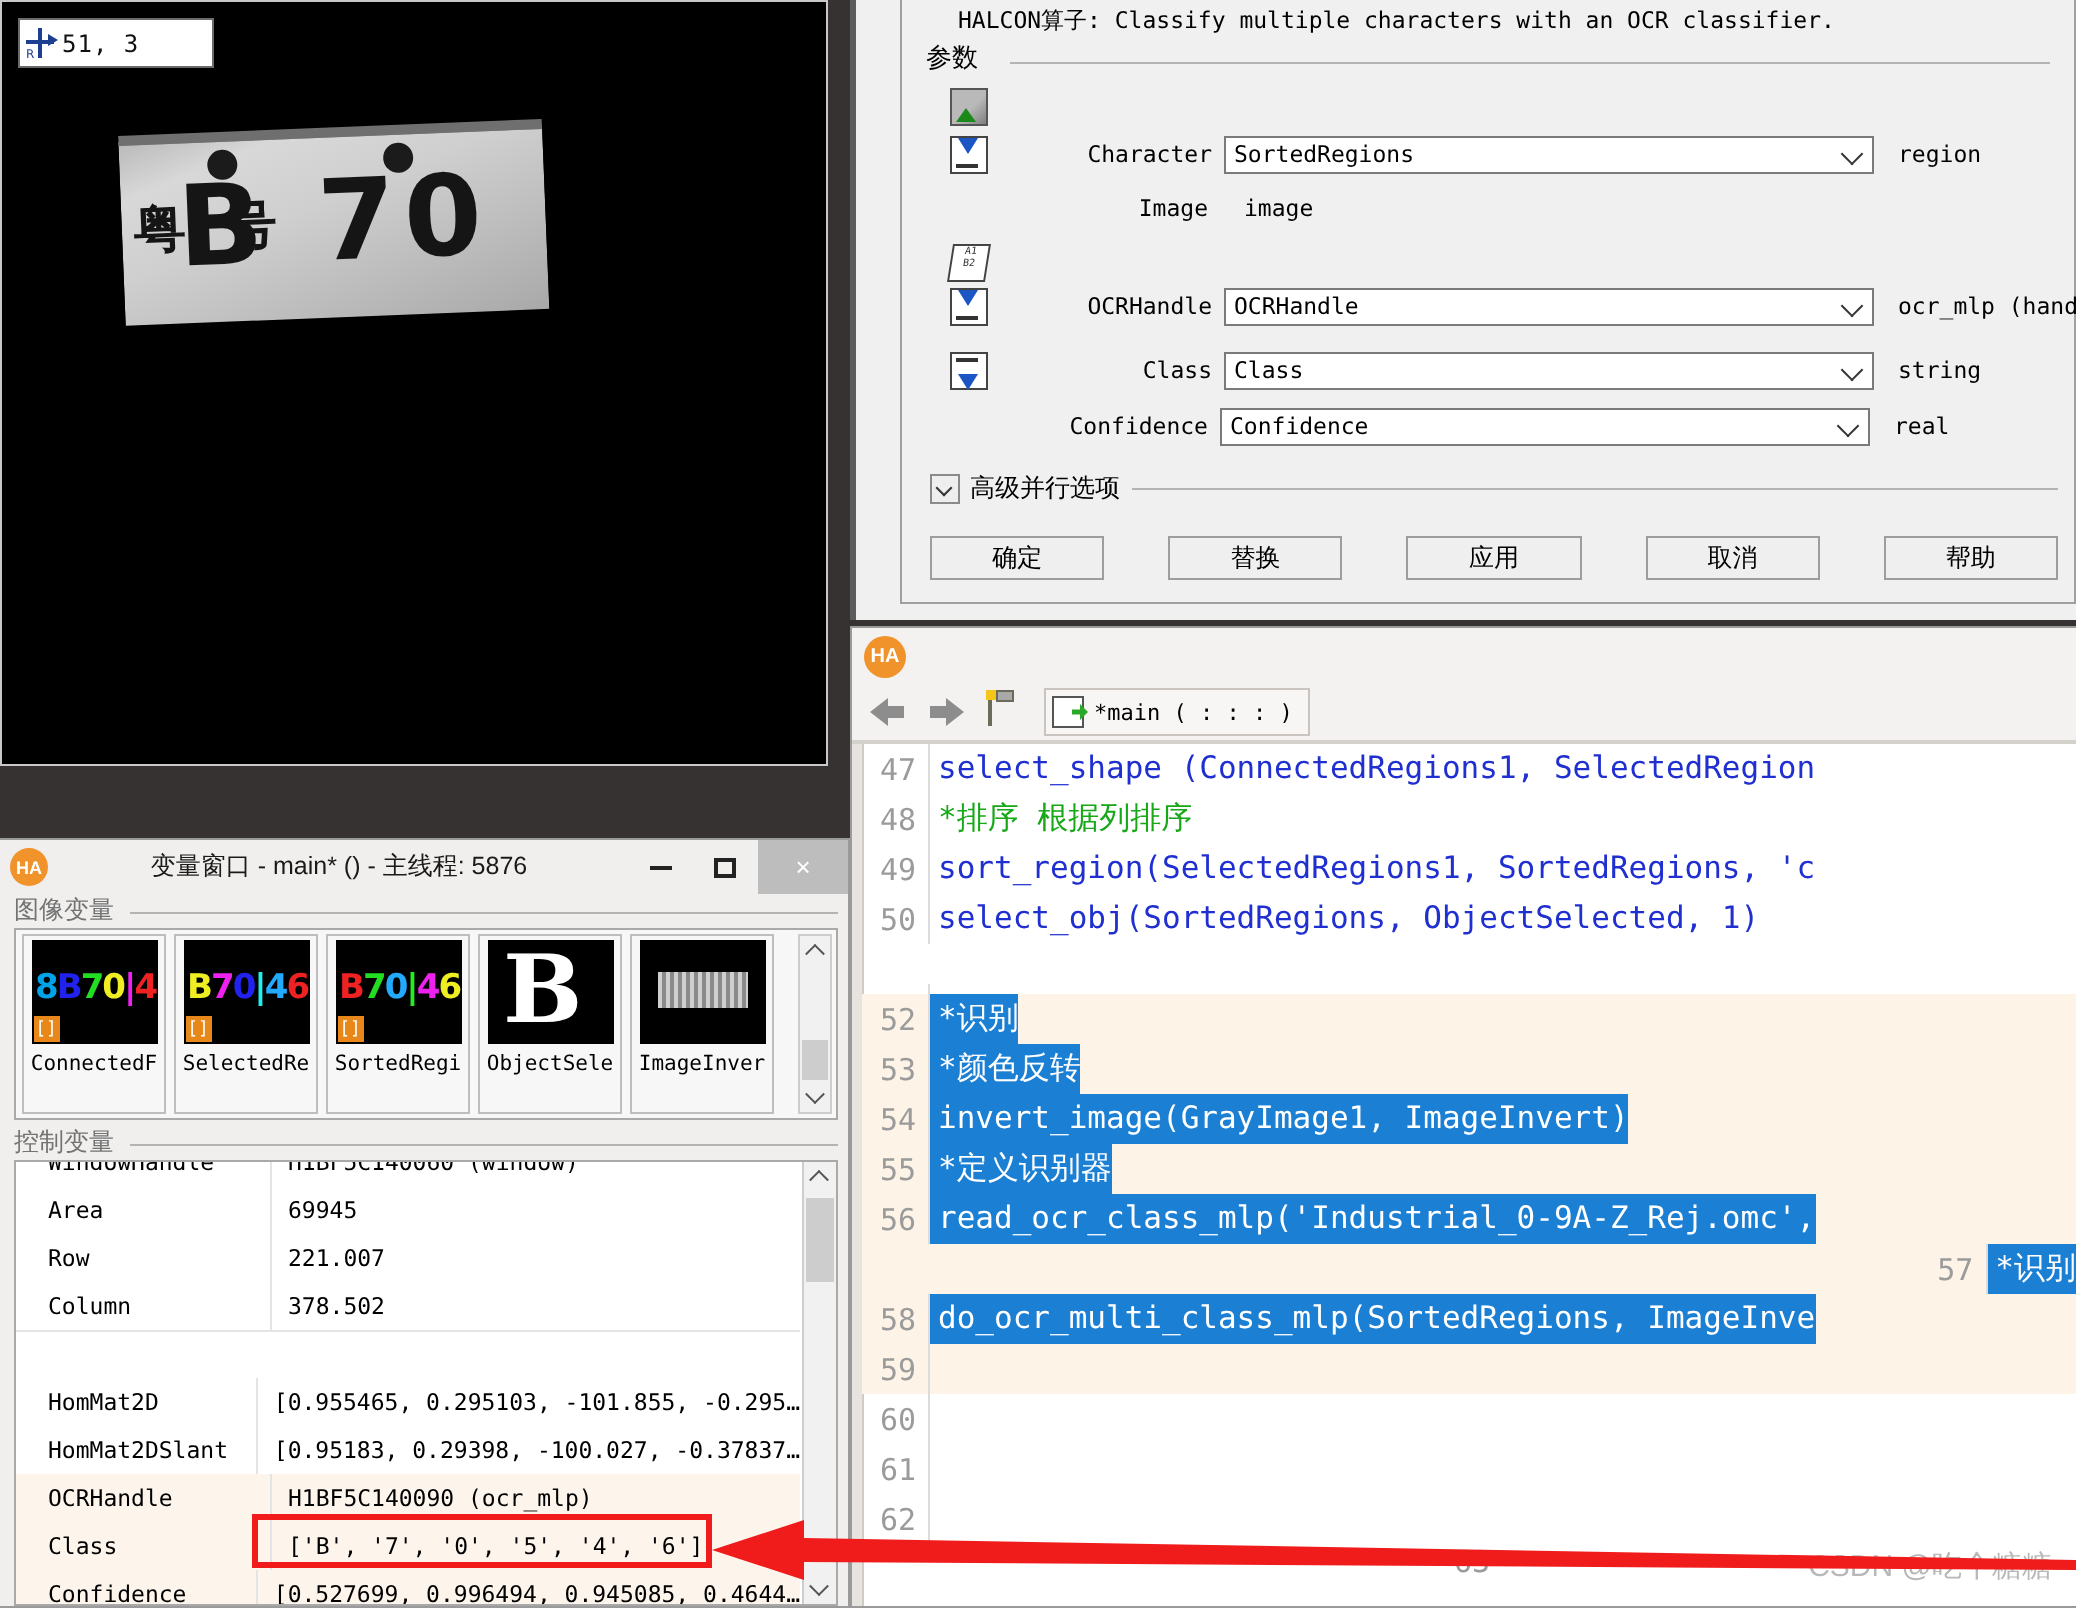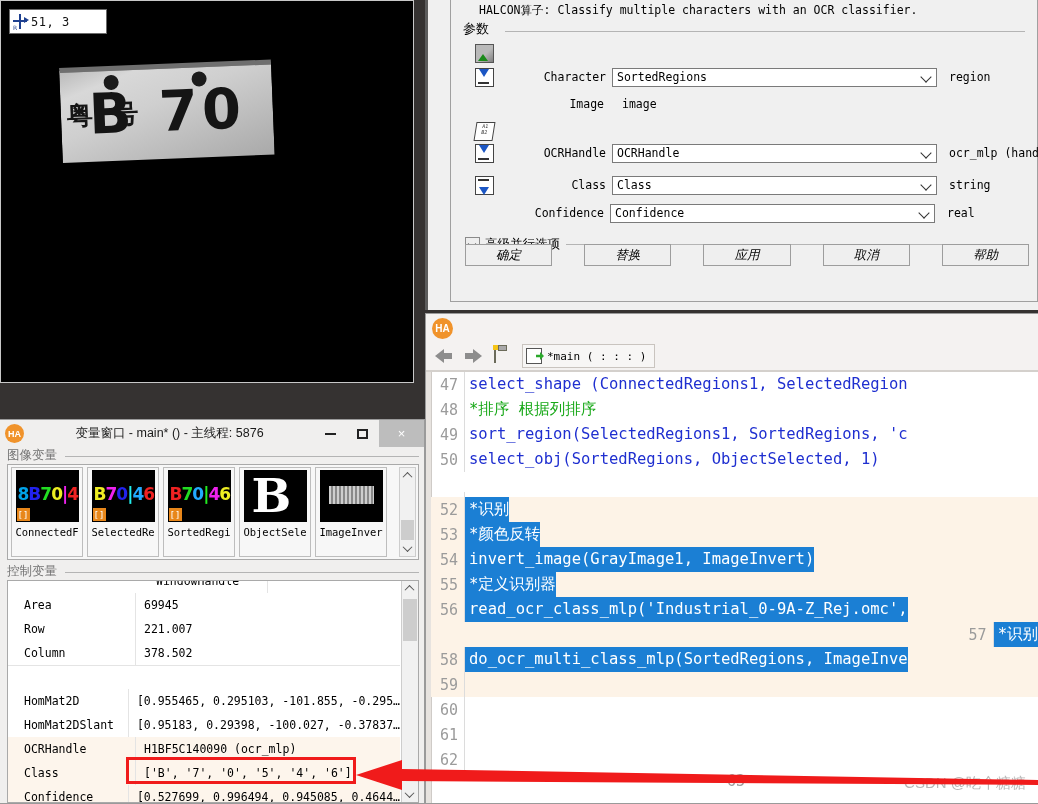--- a/index.html
+++ b/index.html
@@ -99,21 +99,21 @@
   .ico-mat{background:#fff;border:1px solid #444;transform:skewX(-9deg);font-size:5px;color:#333;
     font-family:"DejaVu Sans Mono", monospace;line-height:6px;overflow:hidden;text-align:center;}
 
   #adv-row{position:absolute;left:14px;top:236px;right:8px;height:16px;display:flex;align-items:center;}
   #adv-chev{width:13px;height:13px;border:1px solid #8a8a8a;background:#eee;position:relative;flex:0 0 13px;}
   #adv-chev:after{content:"";position:absolute;left:3px;top:3px;width:5px;height:5px;
     border-right:1.5px solid #333;border-bottom:1.5px solid #333;transform:rotate(45deg);}
   #adv-label{margin-left:5px;font-size:12.5px;color:#000;white-space:nowrap;}
   #adv-rule{flex:1;height:1px;background:#b4b4b4;margin-left:6px;}
 
-  #dlg-buttons{position:absolute;left:14px;top:244px;right:8px;height:22px;display:flex;gap:32px;font-style:italic;}
+  #dlg-buttons{position:absolute;left:14px;top:268px;right:8px;height:22px;display:flex;gap:32px;}
   .dbtn{
     flex:1;height:22px;background:#efefef;border:1px solid #9d9d9d;box-sizing:border-box;
     display:flex;align-items:center;justify-content:center;font-size:12.5px;color:#000;cursor:default;
   }
 
   
   #program-window{
     position:absolute;left:425px;top:313px;width:613px;height:491px;
     background:#f4f2f1;border:1px solid #9a9a9a;border-right:none;box-sizing:border-box;
   }
@@ -491,21 +491,21 @@
       </div>
     </div>
   </div>
 
   <div id="ctl-var-group">
     <div class="grp-legend">控制变量</div>
     <div class="grp-rule"></div>
     <div id="ctl-var-box">
       <div id="ctl-table">
 
-        <div class="vrow odd" style="top:-12px;flex-direction:column;">
+        <div class="vrow odd" style="top:-12px;">
           <span class="vname">WindowHandle</span>
           <span class="vval">H1BF5C140060 (window)</span>
         </div>
         <div class="vrow odd" style="top:12px;">
           <span class="vname">Area</span>
           <span class="vval">69945</span>
         </div>
         <div class="vrow odd" style="top:36px;">
           <span class="vname">Row</span>
           <span class="vval">221.007</span>

